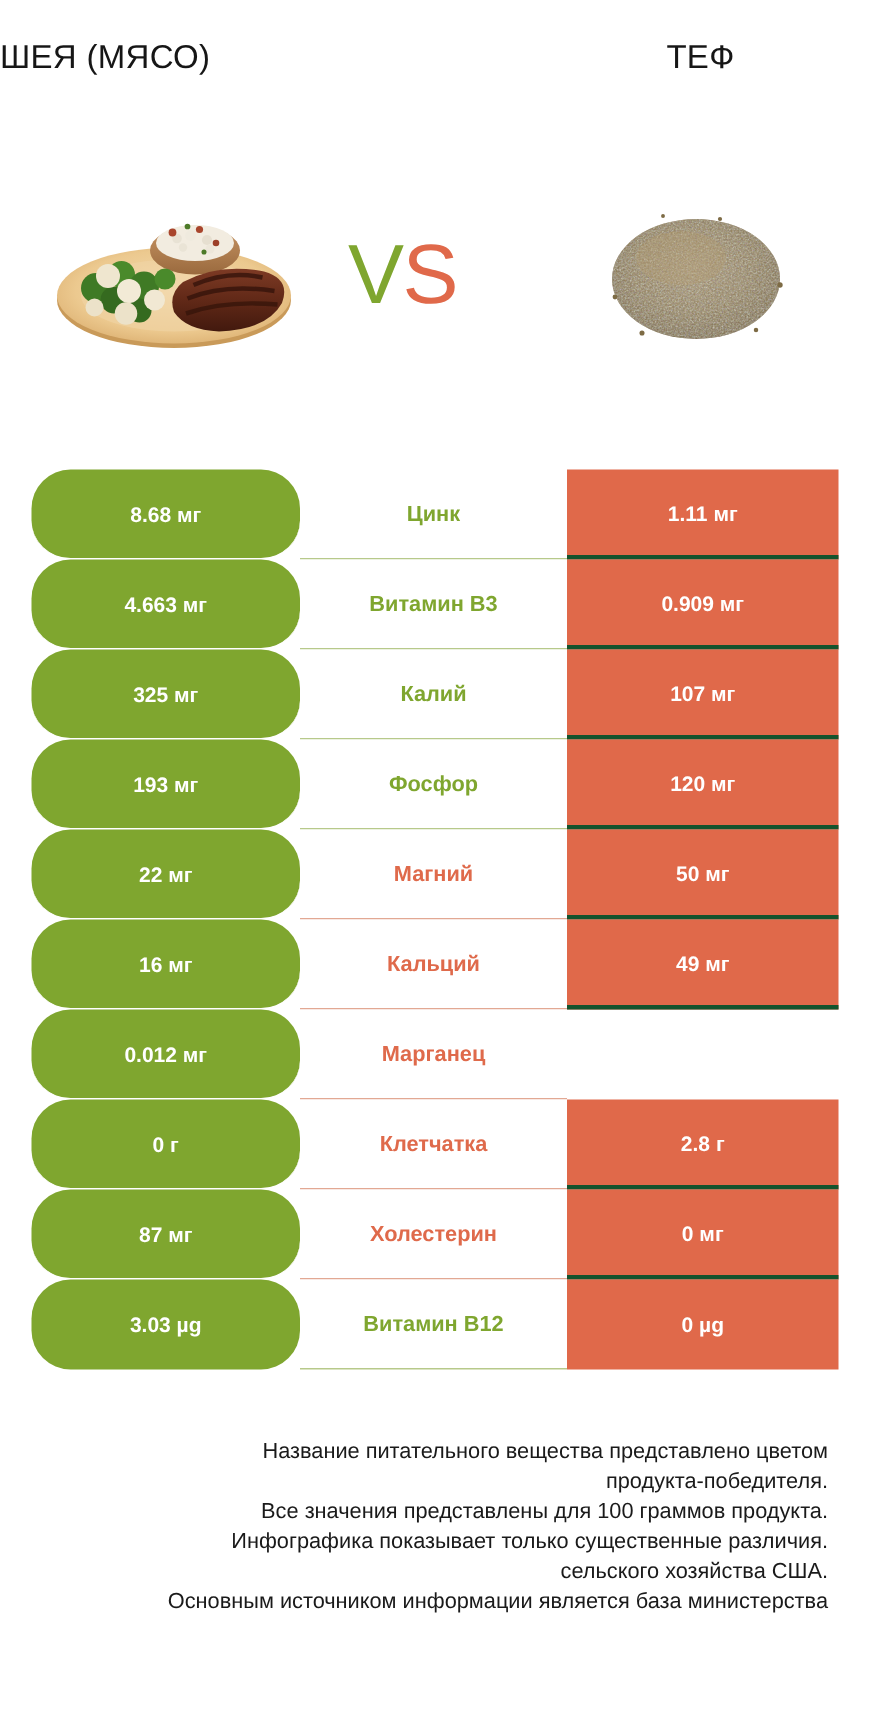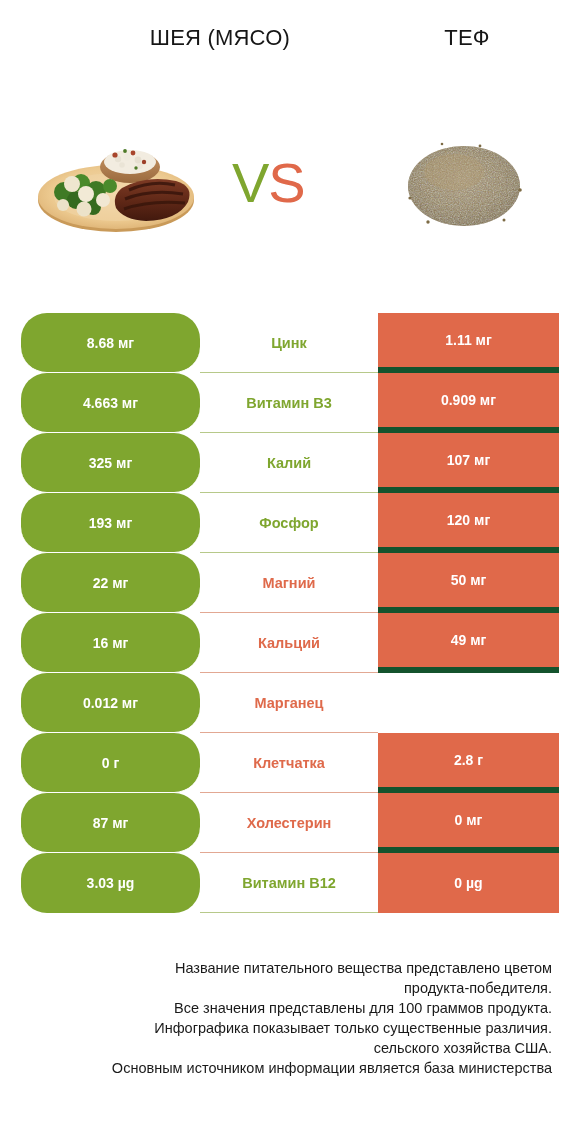--- a/index.html
+++ b/index.html
@@ -26,21 +26,21 @@
     height: 75px;
     display: flex;
   }
   .title-cell {
     flex: 0 0 50%;
     display: flex;
     align-items: center;
     justify-content: center;
     height: 75px;
   }
-  .title-cell.left  { justify-content: flex-end; padding-right: 32px; }
+  .title-cell.left  { justify-content: flex-start; padding-right: 32px; }
   .title-cell.right { justify-content: center; padding-right: 18px; }
   .title-text {
     font-size: 22px;
     font-weight: 400;
     color: #161616;
     letter-spacing: 0.2px;
     white-space: nowrap;
   }
 
   
@@ -109,21 +109,21 @@
     background: #ffffff;
     font-size: 14.5px;
     font-weight: 700;
   }
   .cell-right {
     flex: 0 0 181px;
     background: #E0694A;
     color: #ffffff;
     font-size: 14px;
     font-weight: 700;
-    border-bottom: 6px solid #14532d;
+    border-bottom: 3px solid #14532d;
   }
   .row:last-child .cell-left,
   .row:last-child .cell-right { border-bottom: none; }
 
   .cell-mid { border-bottom: 1px solid transparent; }
   .row.win-left  .cell-mid { color: #7FA62F; border-bottom-color: #b7c98a; }
   .row.win-right .cell-mid { color: #DF6A4B; border-bottom-color: #e2a893; }
   .row:last-child .cell-mid { border-bottom-width: 1px; }
 
   

